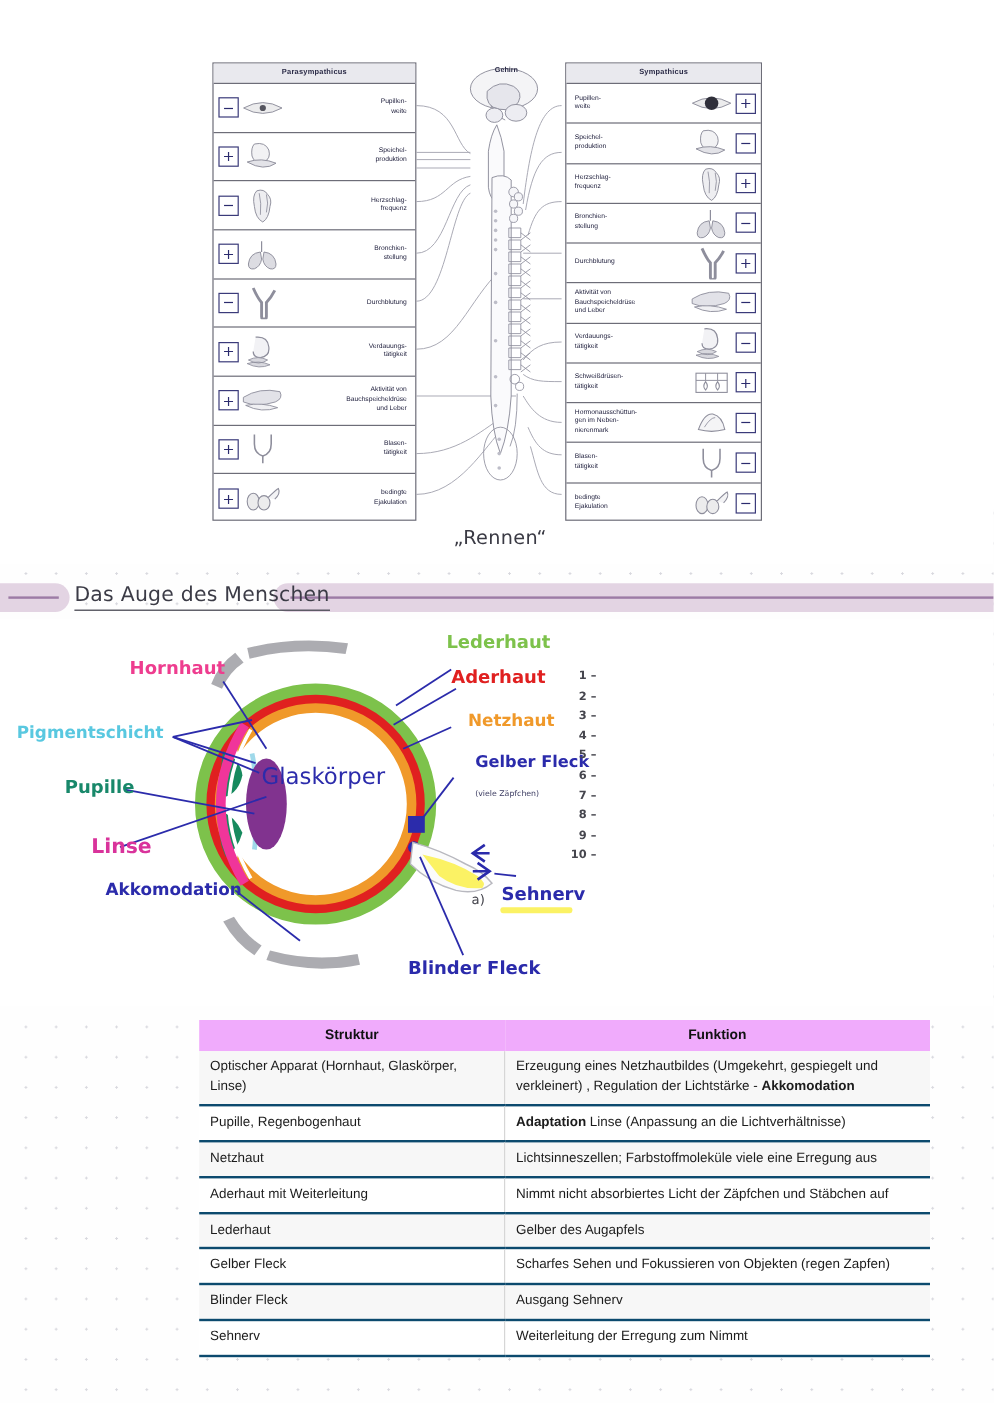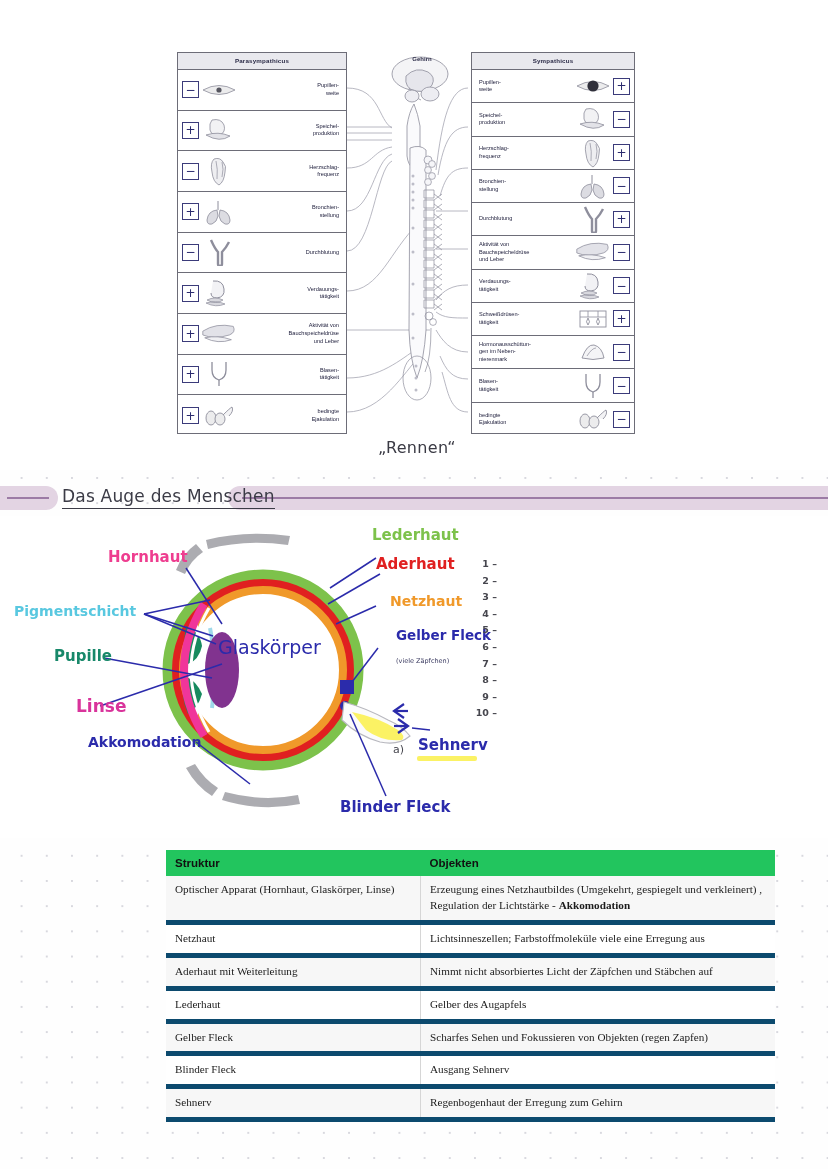--- a/index.html
+++ b/index.html
@@ -187,34 +187,33 @@
   #struct-table {
     position: absolute;
     left: 166px; top: 850px;
     width: 609px;
     border-collapse: collapse;
     font-size: 11.2px;
     color: #1c1c1c;
     background: #fff;
   }
   #struct-table th {
-    background: #22c55e;
+    background: #f0abfc;
     font-weight: bold;
-    text-align: left;
+    text-align: center;
     padding: 7px 9px;
     font-size: 11.5px;
     color: #111;
     border: none;
   }
   #struct-table td {
     padding: 6px 9px;
-    border-bottom: 5px solid #0c4a6e;
+    border-bottom: 2px solid #0c4a6e;
     vertical-align: top;
     line-height: 1.42;
-    font-family: Liberation Serif, serif;
   }
   #struct-table td.col-struct { width: 236px; border-right: 1px solid #d6d6d6; }
   #struct-table tr:nth-child(odd) td { background: #f7f7f7; }
   #struct-table tr:nth-child(even) td { background: #ffffff; }
   #struct-table th.col-struct { width: 236px; }
   #struct-table td b { font-weight: bold; }
 </style>
 </head>
 <body>
 
@@ -636,29 +635,33 @@
       <div>9</div>
       <div>10</div>
     </div>
 </div>
 <div id="sehnerv-hl"></div>
 
 <table id="struct-table">
   <thead>
     <tr>
       <th class="col-struct">Struktur</th>
-      <th>Objekten</th>
+      <th>Funktion</th>
     </tr>
   </thead>
   <tbody id="table-body">
       <tr>
         <td class="col-struct">Optischer Apparat (Hornhaut, Glaskörper, Linse)</td>
         <td> Erzeugung eines Netzhautbildes (Umgekehrt, gespiegelt und verkleinert) , Regulation der Lichtstärke - <b>Akkomodation</b></td>
       </tr>
       <tr>
+        <td class="col-struct">Pupille, Regenbogenhaut</td>
+        <td><b>Adaptation</b> Linse (Anpassung an die Lichtverhältnisse)</td>
+      </tr>
+      <tr>
         <td class="col-struct"> Netzhaut</td>
         <td>Lichtsinneszellen; Farbstoffmoleküle viele eine Erregung aus</td>
       </tr>
       <tr>
         <td class="col-struct">Aderhaut mit Weiterleitung</td>
         <td>Nimmt nicht absorbiertes Licht der Zäpfchen und Stäbchen auf</td>
       </tr>
       <tr>
         <td class="col-struct">Lederhaut</td>
         <td>Gelber des Augapfels</td>
@@ -666,16 +669,16 @@
       <tr>
         <td class="col-struct">Gelber Fleck</td>
         <td>Scharfes Sehen und Fokussieren von Objekten (regen Zapfen)</td>
       </tr>
       <tr>
         <td class="col-struct">Blinder Fleck</td>
         <td>Ausgang Sehnerv</td>
       </tr>
       <tr>
         <td class="col-struct">Sehnerv</td>
-        <td>Regenbogenhaut der Erregung zum Gehirn</td>
+        <td>Weiterleitung der Erregung zum Nimmt</td>
       </tr>
     </tbody>
 </table>
 
 </body></html>

